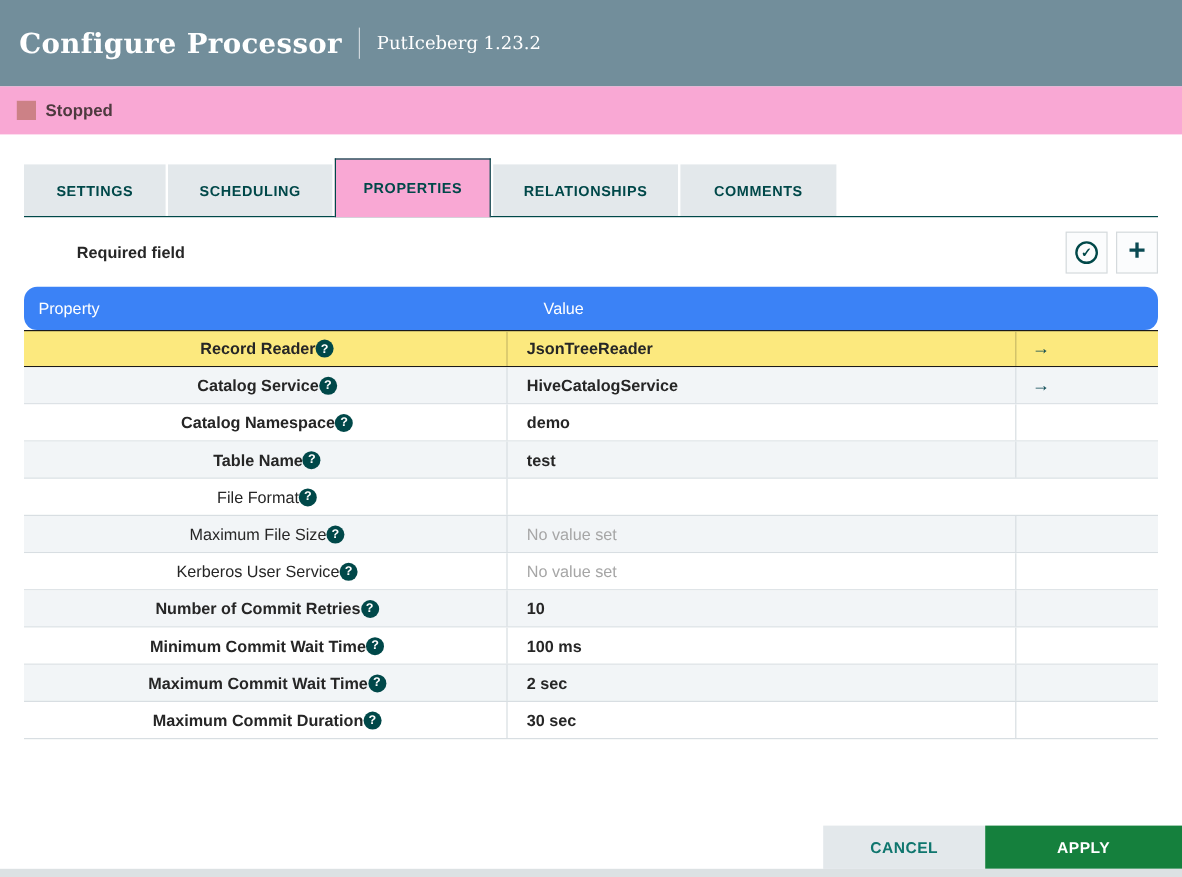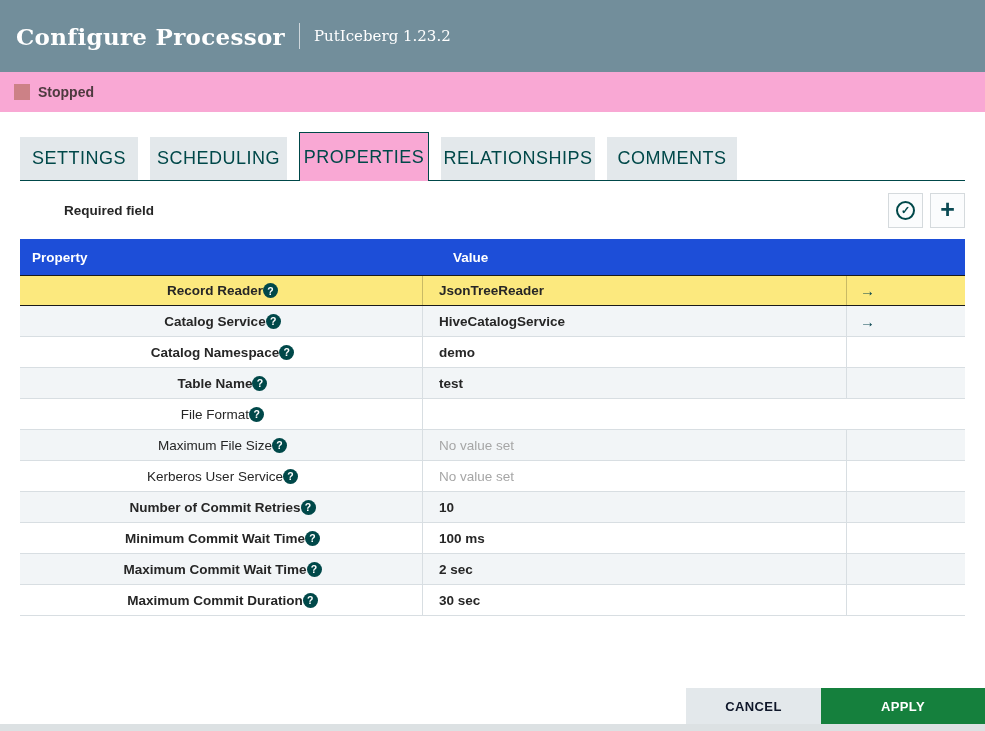--- a/index.html
+++ b/index.html
@@ -66,27 +66,27 @@
     margin-top: 21px;
     height: 48px;
     display: flex;
     align-items: flex-end;
     border-bottom: 1px solid #004849;
   }
   .tab {
     height: 43px;
     background: #e3e8eb;
     color: #004849;
-    font-weight: normal;
-    font-size: 18px;
+    font-weight: bold;
+    font-size: 12px;
     letter-spacing: 0.5px;
     display: flex;
     align-items: center;
     justify-content: center;
-    margin-right: 12px;
+    margin-right: 2px;
     cursor: pointer;
   }
   .tab:nth-child(1) { width: 118px; }
   .tab:nth-child(2) { width: 137px; }
   .tab:nth-child(3) { width: 130px; }
   .tab:nth-child(4) { width: 154px; }
   .tab:nth-child(5) { width: 130px; }
   .tab.active {
     background: #f9a8d4;
     border: 1px solid #004849;
@@ -130,25 +130,26 @@
     color: #0a4a53;
     line-height: 1;
     margin-top: -2px;
   }
 
   
   .prop-table { width: 945px; }
   .prop-header {
     display: flex;
     height: 36px;
-    background: #1d4ed8;
+    background: #3b82f6;
     color: #ffffff;
-    font-weight: bold;
+    font-weight: normal;
     font-size: 13.5px;
     align-items: center;
+    border-radius: 11px;
   }
   .hcol-prop  { width: 417px; padding-left: 12px; }
   .hcol-value { width: 424px; padding-left: 16px; }
   .hcol-link  { flex: 1; }
 
   .prop-row {
     display: flex;
     height: 31px;
     background: #ffffff;
     border-bottom: 1px solid #d8dee2;
@@ -216,21 +217,21 @@
   .btn {
     height: 36px;
     display: flex;
     align-items: center;
     justify-content: center;
     font-weight: bold;
     font-size: 13px;
     letter-spacing: 0.4px;
     cursor: pointer;
   }
-  .btn-cancel { width: 135px; background: #e3e8eb; color: #0f172a; }
+  .btn-cancel { width: 135px; background: #e3e8eb; color: #0f766e; }
   .btn-apply  { width: 164px; background: #15803d; color: #ffffff; }
 
   .bottom-strip {
     position: absolute;
     left: 0; bottom: 0;
     width: 985px; height: 7px;
     background: #dce1e3;
   }
 </style>
 </head>

